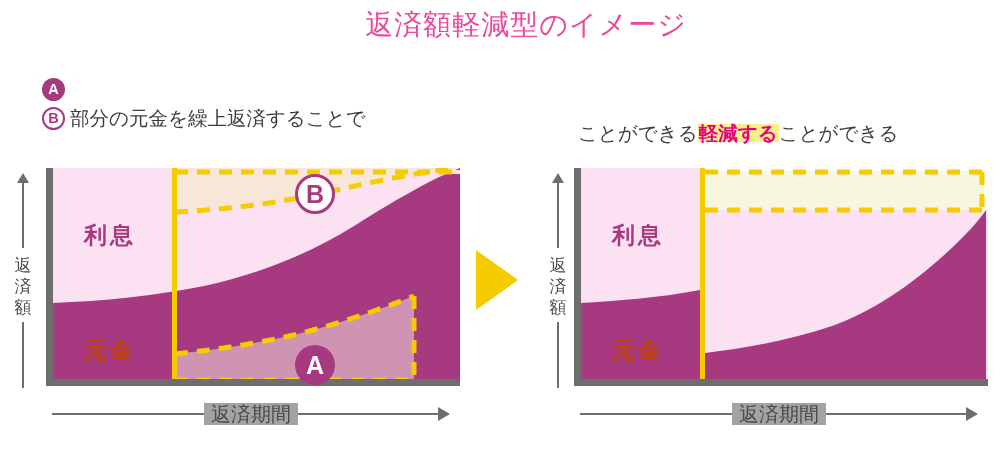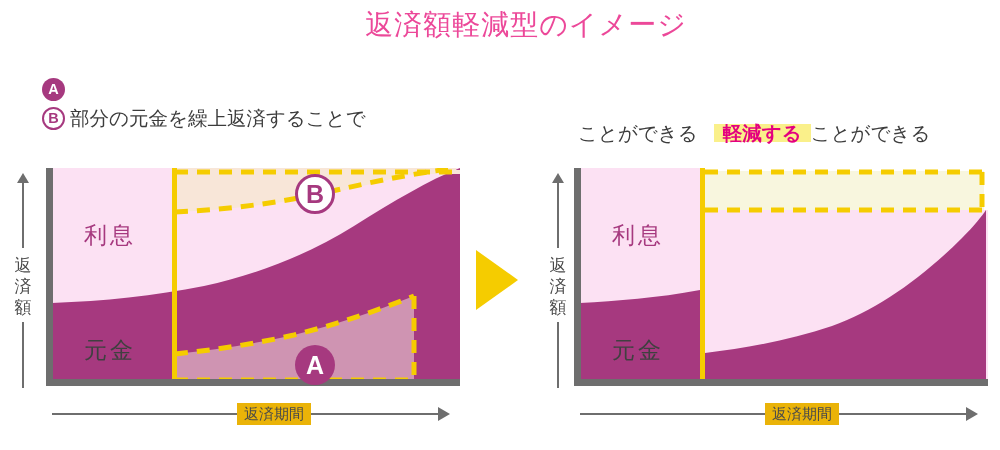--- a/index.html
+++ b/index.html
@@ -37,22 +37,21 @@
   .badge-filled{ background:#a6397f; color:#ffffff; }
   .badge-outline{ background:#ffffff; color:#a6397f; border:2px solid #a6397f; }
 
   .cap-right{
     position:absolute; left:578px; top:120px; width:420px;
     font-size:19.5px; color:#3c3c3c; white-space:nowrap;
   }
   .hl{
     color:#e4007f; font-weight:bold;
     background:linear-gradient(transparent 10%, #faf08a 10%, #faf08a 92%, transparent 92%);
-    padding:0 9px;
-    margin-left:16px;
+    padding:0 1px;
   }
 
   
   .ylab{
     position:absolute; width:26px;
     font-size:17px; color:#4a4a4a; line-height:21px; text-align:center;
   }
   .ylab span{ display:block; }
 
   .yarrow{
@@ -67,34 +66,34 @@
 
   
   .xaxis{ position:absolute; height:22px; }
   .xline{ position:absolute; top:10px; height:2px; background:#6e6e6e; }
   .xarrow{
     position:absolute; top:4px;
     border-top:7px solid transparent; border-bottom:7px solid transparent;
     border-left:12px solid #6e6e6e;
   }
   .xlab{
-    position:absolute; top:0; font-size:15px; color:#4a4a4a;
-    background:#eab308; padding:0 7px; line-height:22px; white-space:nowrap;margin-left:33px;
+    position:absolute; top:0; font-size:20px; color:#4a4a4a;
+    background:#a3a3a3; padding:0 7px; line-height:22px; white-space:nowrap;
   }
 
   
   .chart{ position:absolute; }
   .chart svg{ display:block; }
 
   .seg-label{
-    position:absolute; font-size:23px; font-weight:normal; letter-spacing:3px;
+    position:absolute; font-size:23px; font-weight:bold; letter-spacing:3px;
     white-space:nowrap; pointer-events:none;
   }
   .lab-risoku{ color:#a6397f; }
-  .lab-gankin{ color:#404040; }
+  .lab-gankin{ color:#c2410c; }
 
   .circ{
     position:absolute; width:40px; height:40px; border-radius:50%;
     display:flex; align-items:center; justify-content:center;
     font-size:25px; font-weight:bold; line-height:1;
   }
   .circ-a{ background:#a6397f; color:#ffffff; }
   .circ-b{ background:#ffffff; color:#a6397f; border:3px solid #a6397f; }
 
   

